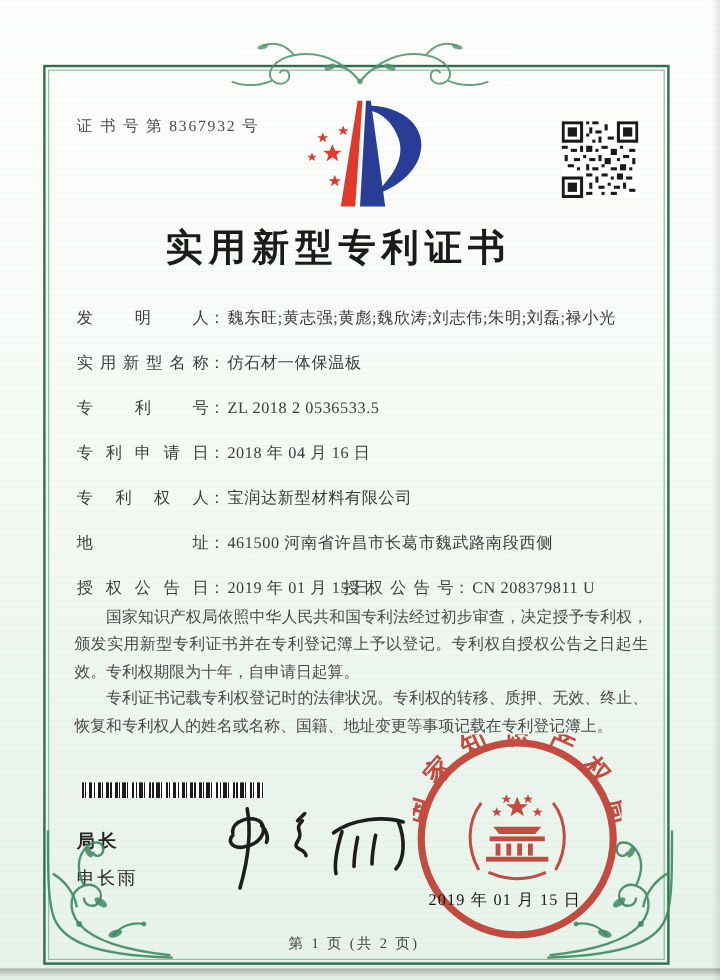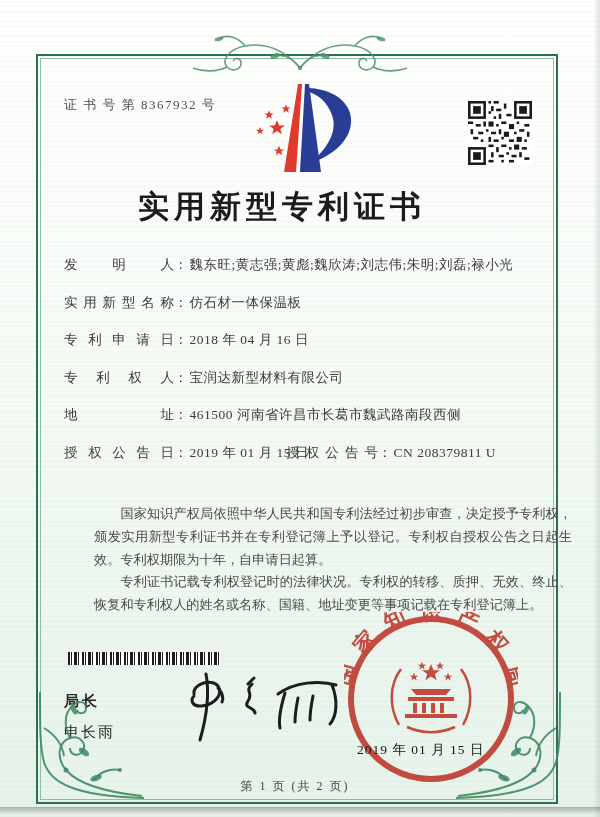--- a/index.html
+++ b/index.html
@@ -30,21 +30,21 @@
 
   .fields{position:absolute;left:64px;top:256px;width:478px;font-size:13.5px;color:#3c3c3c;}
   .frow{position:relative;height:37.5px;white-space:nowrap;}
   .flabel{display:inline-block;width:110px;text-align:justify;text-align-last:justify;vertical-align:top;}
   .fcolon{display:inline-block;margin:0 2px 0 0;}
   .fvalue{letter-spacing:.5px;}
   .grant2{position:absolute;left:222px;top:0;}
   .flabel.small{width:92px;}
 
   .paras{position:absolute;left:62px;top:503px;width:478px;font-size:13.2px;line-height:1.73;
-    color:#4a4a4a;text-align:justify;margin-left:32px;}
+    color:#4a4a4a;text-align:justify;}
   .paras p{margin:0;text-indent:2em;}
 
   .barcode{position:absolute;left:68px;top:652px;width:152px;height:13px;
     background:repeating-linear-gradient(90deg,
       #1c1c1c 0 2px, #fff 2px 3px, #1c1c1c 3px 4px, #fff 4px 6px,
       #1c1c1c 6px 9px, #fff 9px 10px, #1c1c1c 10px 11px, #fff 11px 14px);}
 
   .officer-title{position:absolute;left:64px;top:692px;font-family:"Liberation Sans","DejaVu Sans",sans-serif;
     font-weight:700;font-size:15px;color:#262626;letter-spacing:3px;}
   .officer-name{position:absolute;left:64px;top:723px;font-family:"Liberation Sans","DejaVu Sans",sans-serif;
@@ -171,20 +171,23 @@
   <div class="title">实用新型专利证书</div>
 
   <div class="fields">
     <div class="frow">
       <span class="flabel">发明人</span><span class="fcolon">：</span><span class="fvalue">魏东旺;黄志强;黄彪;魏欣涛;刘志伟;朱明;刘磊;禄小光</span>
     </div>
     <div class="frow">
       <span class="flabel">实用新型名称</span><span class="fcolon">：</span><span class="fvalue">仿石材一体保温板</span>
     </div>
     <div class="frow">
+      <span class="flabel">专利号</span><span class="fcolon">：</span><span class="fvalue">ZL 2018 2 0536533.5</span>
+    </div>
+    <div class="frow">
       <span class="flabel">专利申请日</span><span class="fcolon">：</span><span class="fvalue">2018 年 04 月 16 日</span>
     </div>
     <div class="frow">
       <span class="flabel">专利权人</span><span class="fcolon">：</span><span class="fvalue">宝润达新型材料有限公司</span>
     </div>
     <div class="frow">
       <span class="flabel">地址</span><span class="fcolon">：</span><span class="fvalue">461500 河南省许昌市长葛市魏武路南段西侧</span>
     </div>
     <div class="frow">
       <span class="flabel">授权公告日</span><span class="fcolon">：</span><span class="fvalue">2019 年 01 月 15 日</span>

